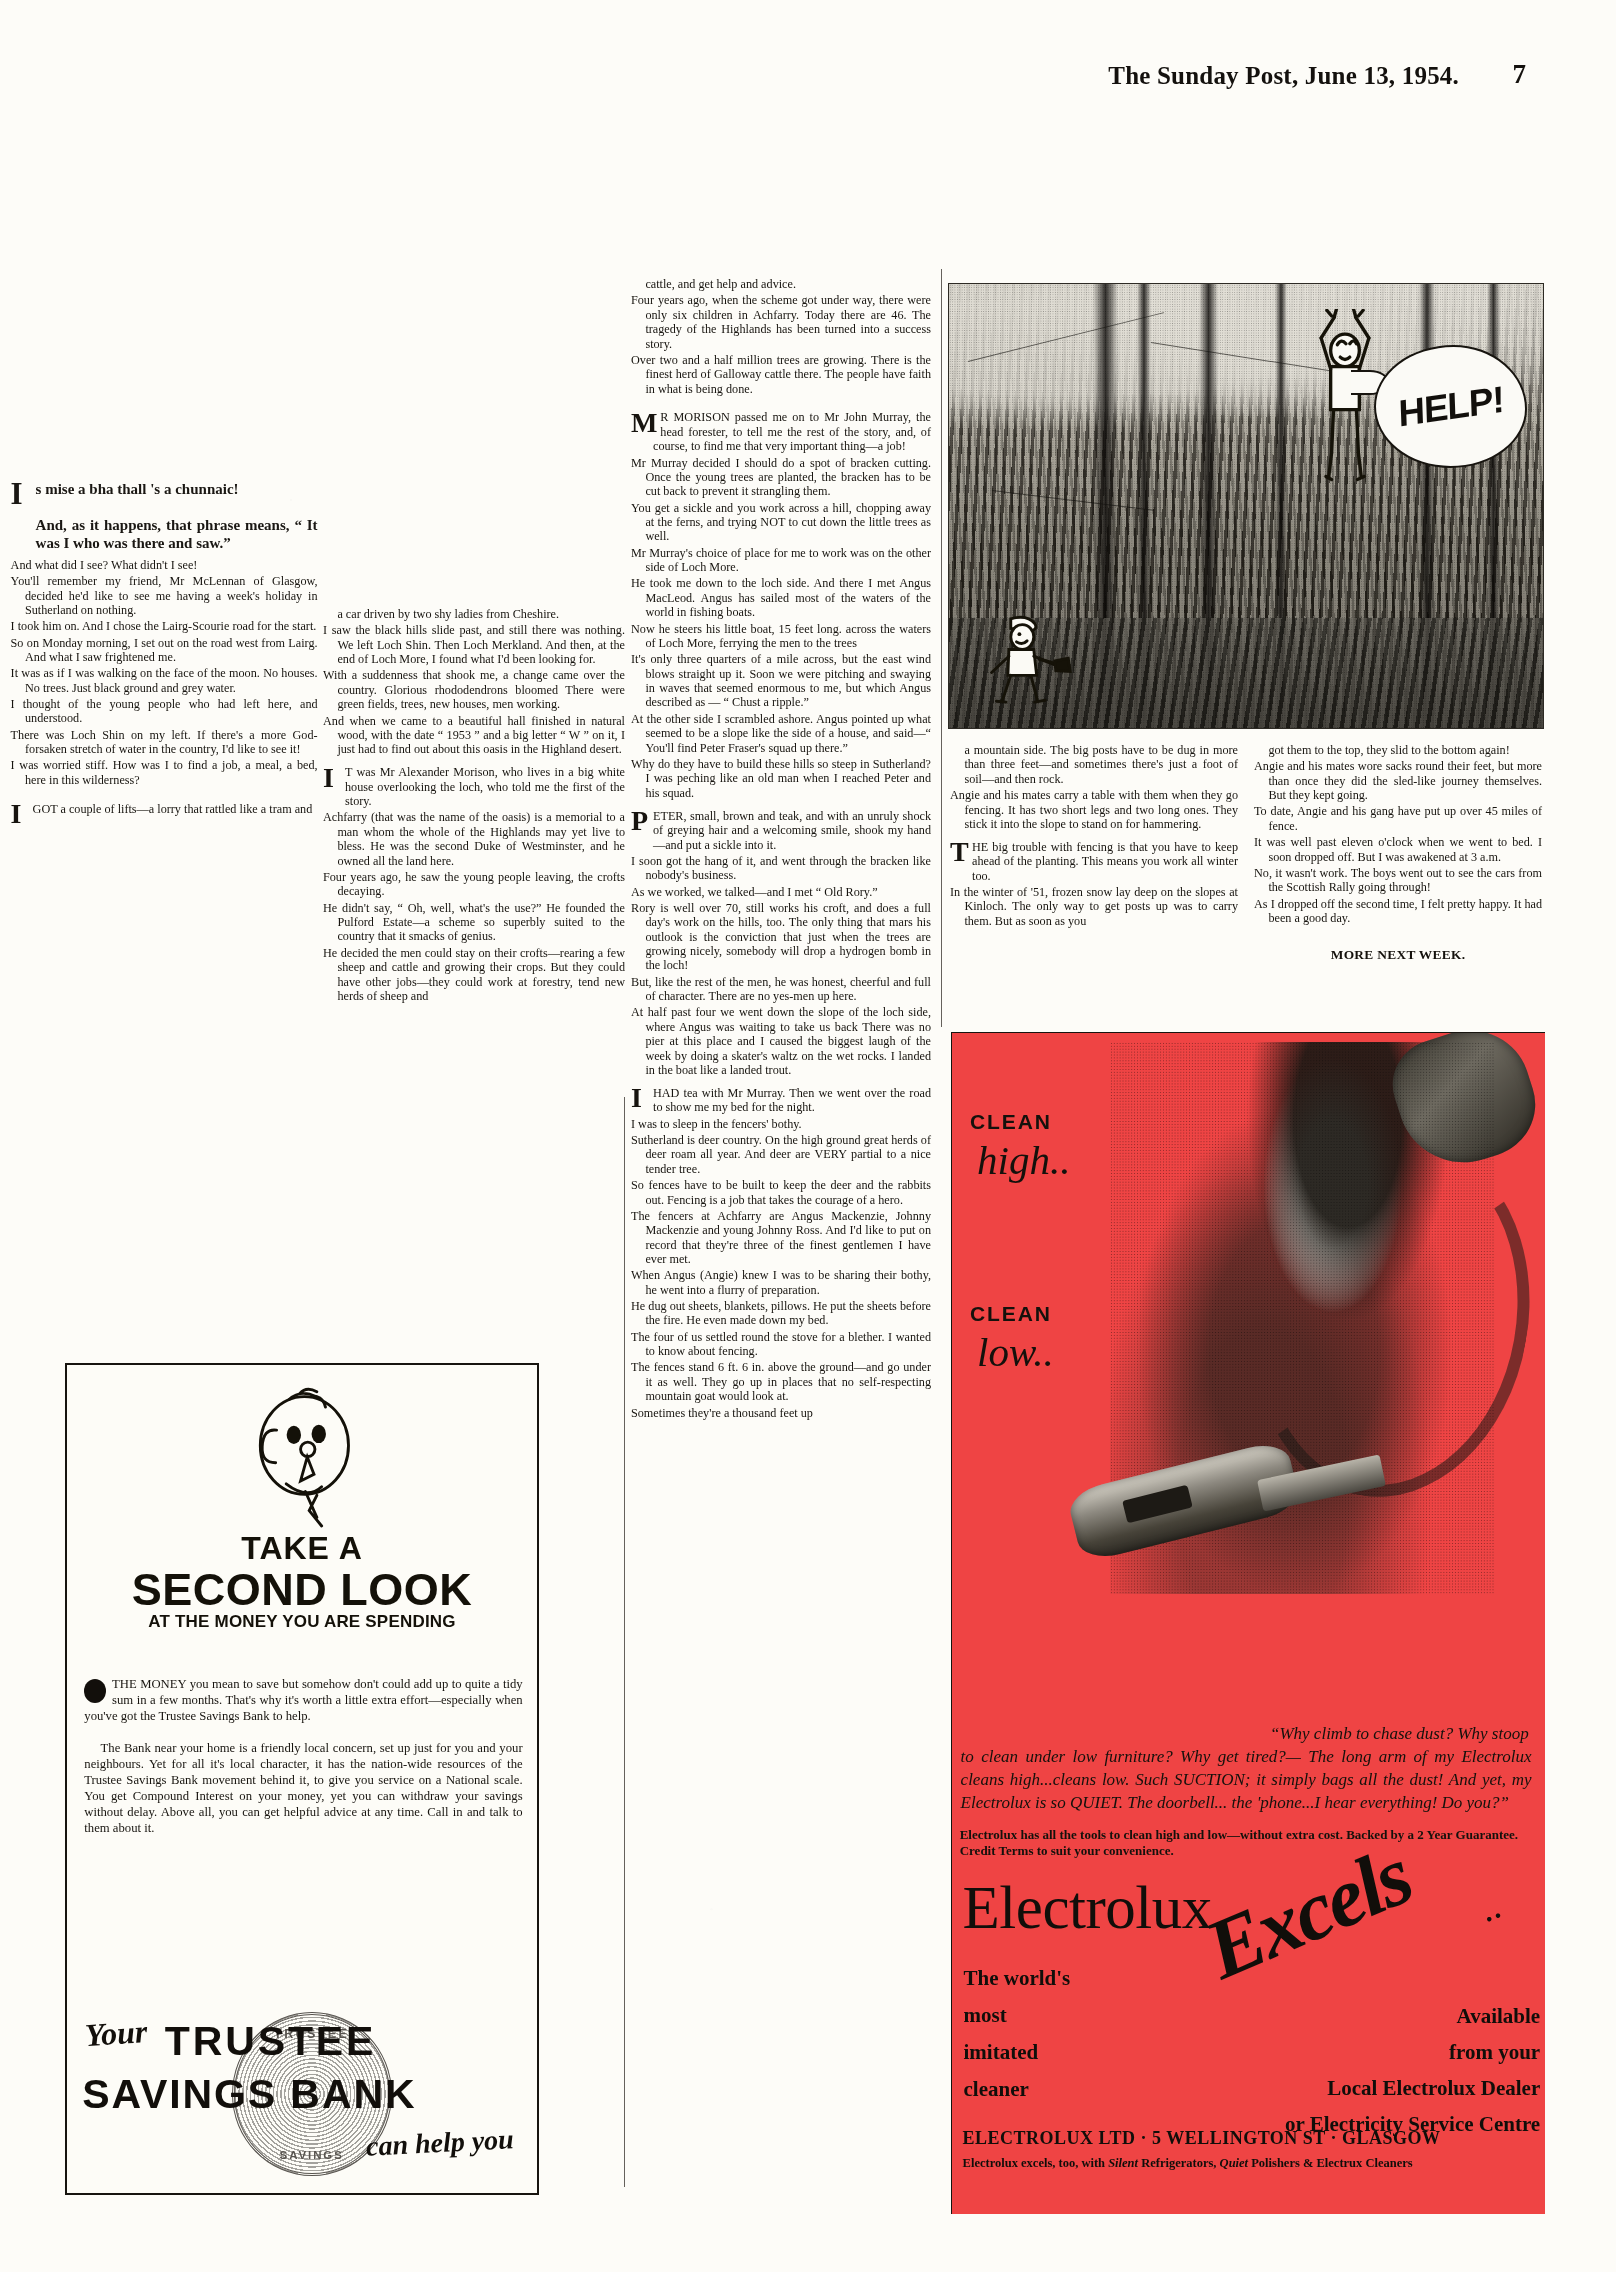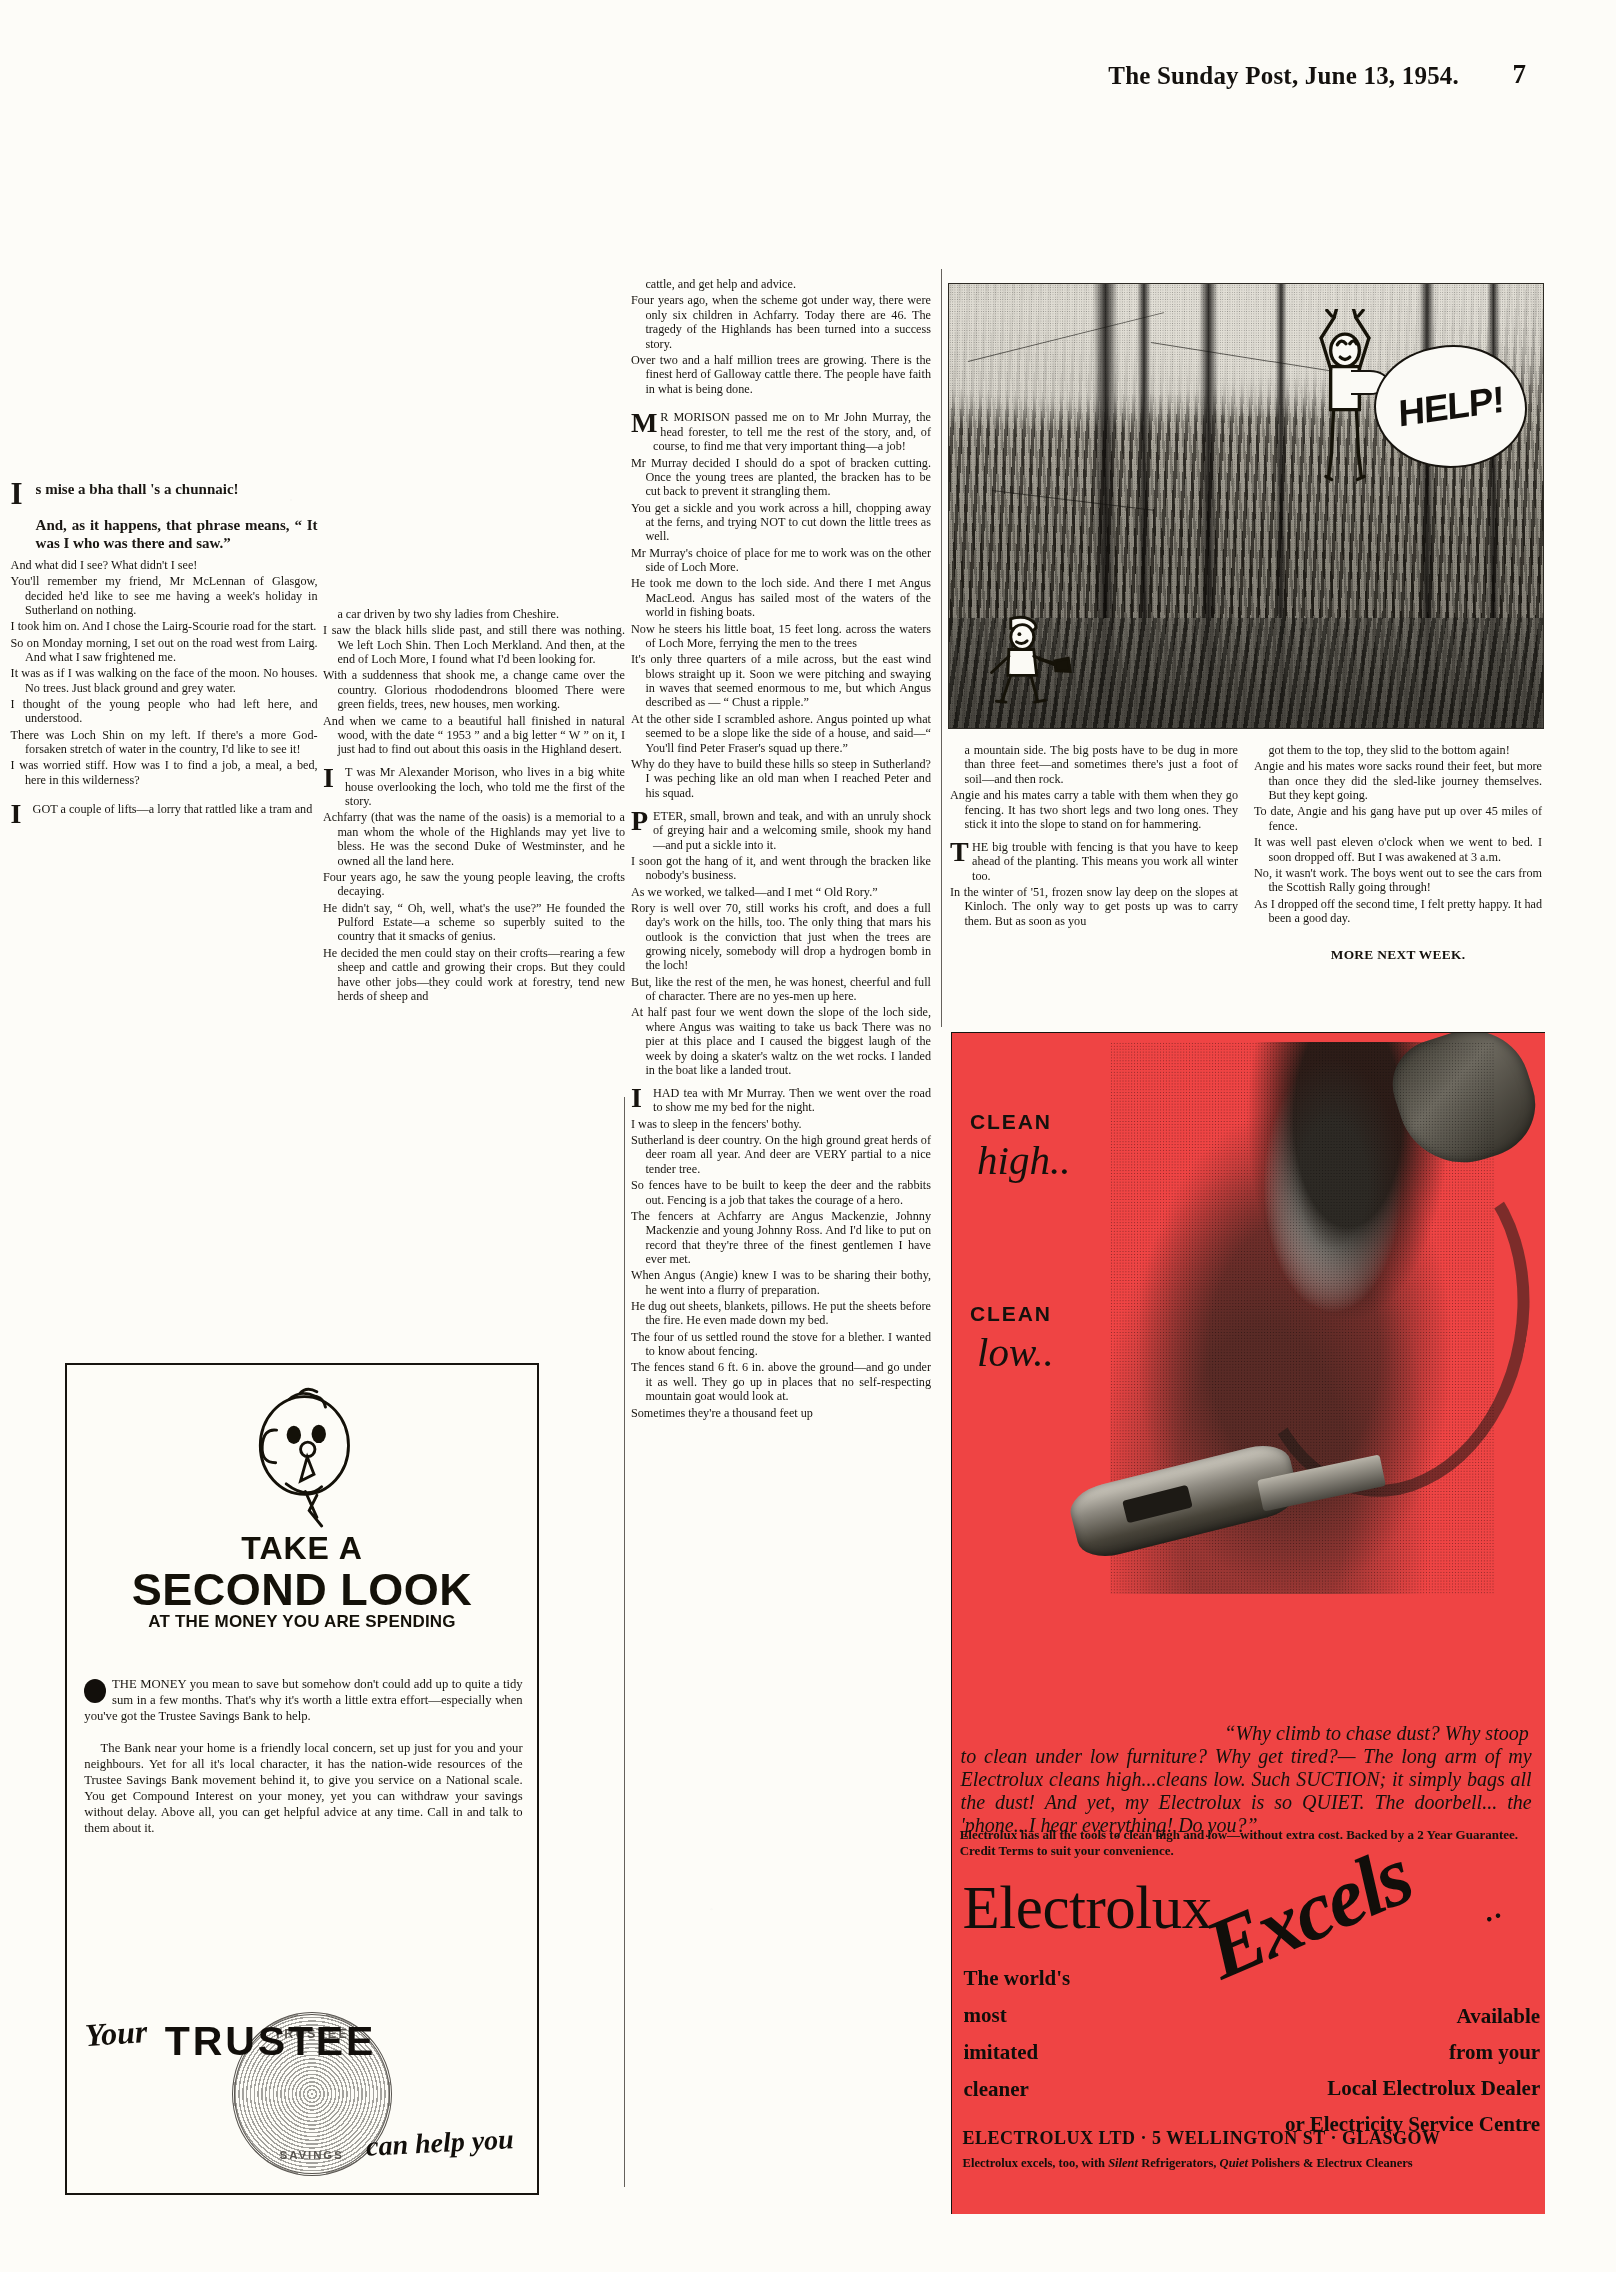--- a/index.html
+++ b/index.html
@@ -243,21 +243,21 @@
   }
   .cleaner-nozzle{
     position:absolute;left:307px;top:434px;width:125px;height:32px;
     background:linear-gradient(180deg,#b8b4a9,#4a4740);
     border-radius:3.8px;transform:rotate(-12deg);
   }
 
   .elux-quote{
     position:absolute;left:8.6px;top:689px;width:571px;
     font-family:"Liberation Serif",serif;font-style:italic;
-    font-size:20px;line-height:23px;color:#14110c;text-align:justify;
+    font-size:17px;line-height:23px;color:#14110c;text-align:justify;
   }
   .elux-quote .open{display:block;text-align:right;padding-right:2.9px;}
   .elux-note{
     position:absolute;left:7.7px;top:794px;width:574px;
     font-size:13px;line-height:16.3px;color:#14110c;font-weight:bold;
   }
   .elux-wordmark{
     position:absolute;left:10.6px;top:840px;
     font-family:"Liberation Serif",serif;font-size:61px;color:#110e0a;
     letter-spacing:-0.5px;
@@ -495,20 +495,21 @@
         <p>The Bank near your home is a friendly local concern, set up just for you and your neighbours. Yet for all it's local character, it has the nation-wide resources of the Trustee Savings Bank movement behind it, to give you service on a National scale. You get Compound Interest on your money, yet you can withdraw your savings without delay. Above all, you can get helpful advice at any time. Call in and talk to them about it.</p>
       </div>
 
       <div class="tsb-logo">
         <div class="tsb-seal">
           <div class="seal-top">TRUSTEE</div>
           <div class="seal-bot">SAVINGS</div>
         </div>
         <div class="tsb-your">Your</div>
         <div class="tsb-l1">TRUSTEE</div>
+        <div class="tsb-l2">SAVINGS BANK</div>
         <div class="tsb-can">can help you</div>
       </div>
 
     </div>
   </div>
 
   <div class="elux">
 
     <div class="elux-clean1">CLEAN</div>
     <div class="elux-high">high..</div>

